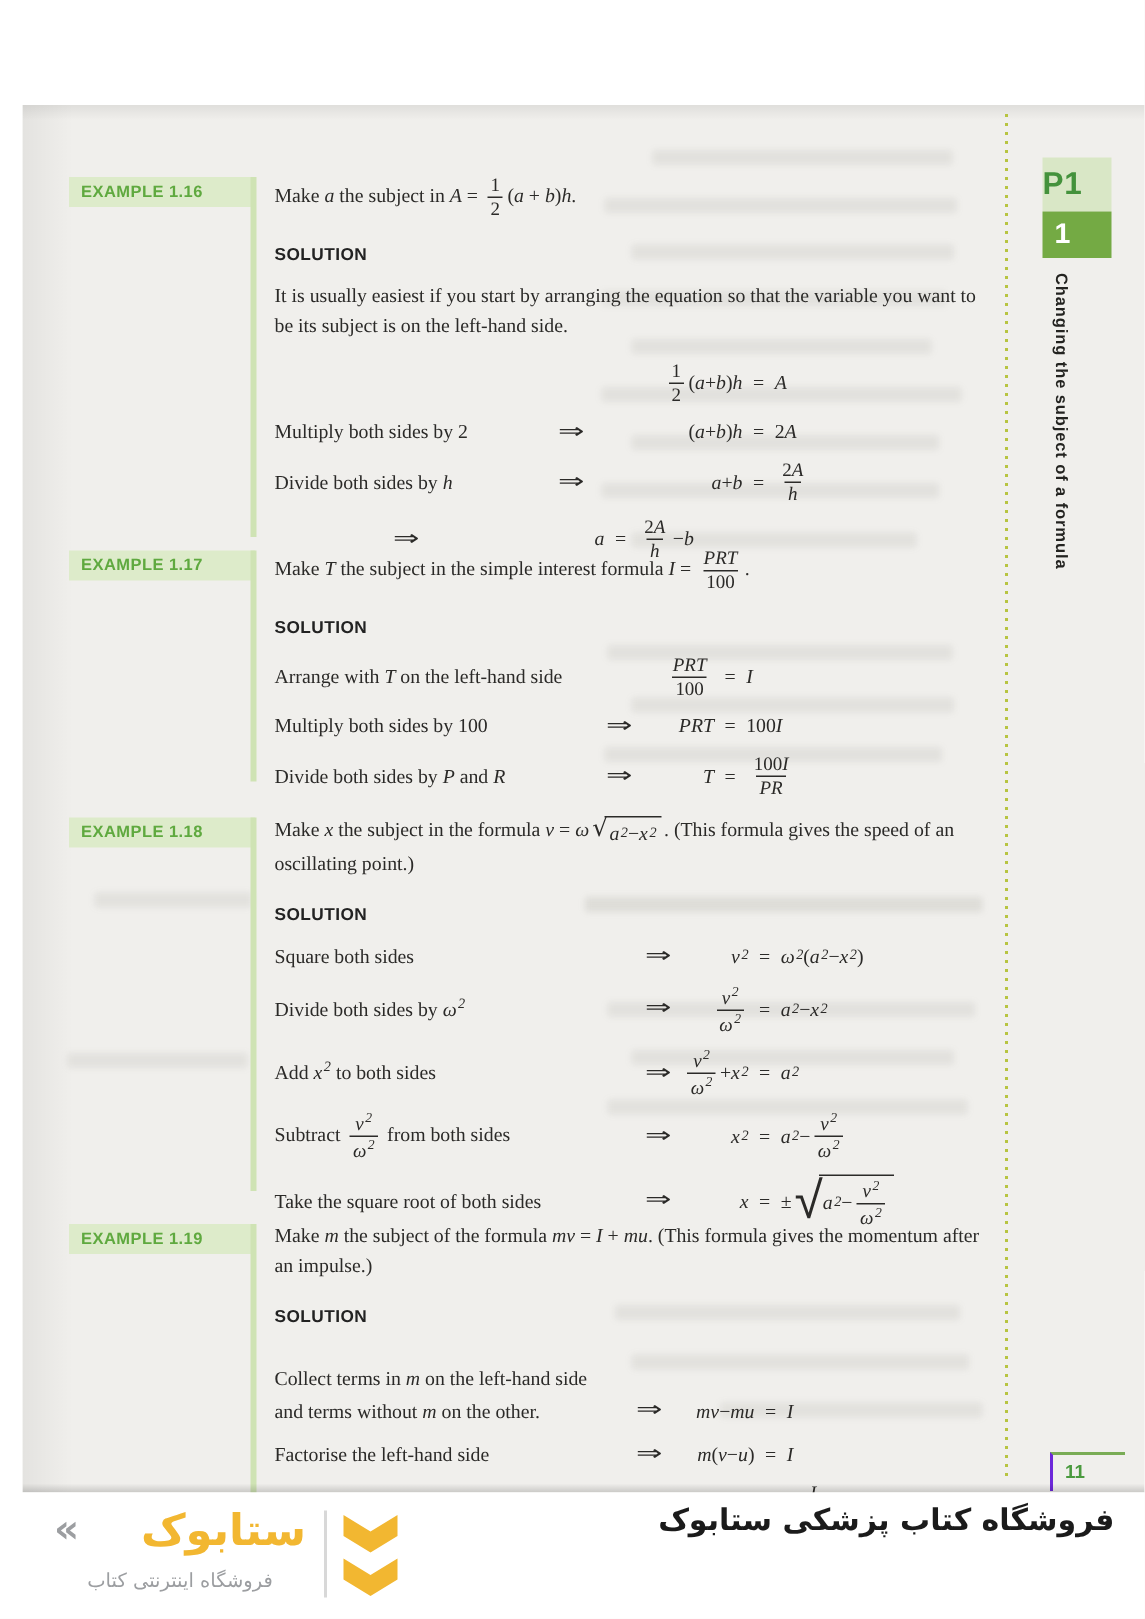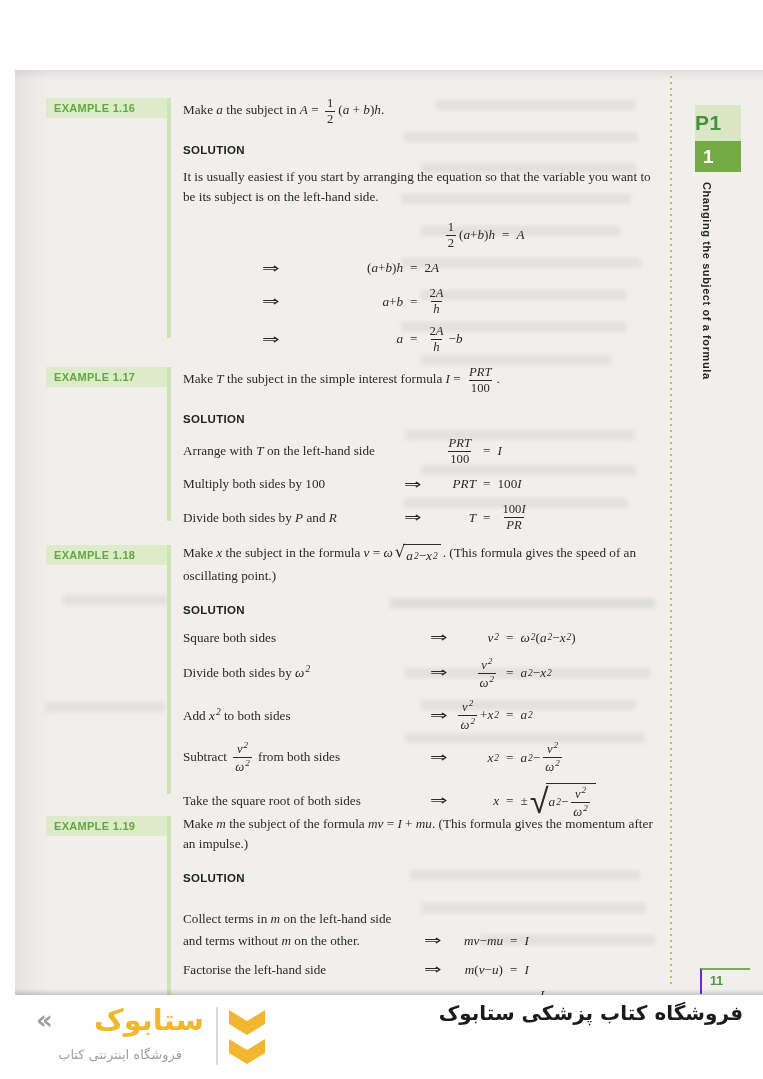--- a/index.html
+++ b/index.html
@@ -110,21 +110,21 @@
   <div class="g" style="left:465px;top:865px;width:175px;"></div>
 
   <div class="dotted"></div>
 
   <div class="p1box">P1</div>
   <div class="ch1box">1</div>
   <div class="sidebar-title">Changing the subject of a formula</div>
   <div class="pagenum">11</div>
 
   <div id="examples">
-      <section class="example ex0" style="top: 26px;">
+      <section class="example ex0" style="top: 46px;">
         <span class="exlabel">EXAMPLE 1.16</span>
         <span class="exbar" style="height: 240px;"></span>
         <div class="excontent">
           <div class="extitle"><span class="rm">Make </span><span class="it">a</span><span class="rm"> the subject in </span><span class="it">A</span><span class="rm"> = </span><span class="frac">
               <span class="num"><span class="rm">1</span></span>
               <span class="den"><span class="rm">2</span></span>
             </span><span class="rm">(</span><span class="it">a</span><span class="rm"> + </span><span class="it">b</span><span class="rm">)</span><span class="it">h</span><span class="rm">.</span></div>
           <div class="sol">SOLUTION</div>
           <p class="intro">It is usually easiest if you start by arranging the equation so that the variable you want to be its subject is on the left-hand side.</p>
           <div class="steps">
@@ -141,36 +141,38 @@
                 <span class="it">b</span>
                 <span class="rm">)</span>
                 <span class="it">h</span>
               </div>
               <div class="seqr">
                 <span class="eq rm">=</span>
                 <span class="it">A</span>
               </div>
             </div>
             <div class="step">
+              <div class="slabel"><span class="rm">Multiply both sides by 2</span></div>
               <div class="sarrow"><span>⇒</span></div>
               <div class="slhs">
                 <span class="rm">(</span>
                 <span class="it">a</span>
                 <span class="rm"> + </span>
                 <span class="it">b</span>
                 <span class="rm">)</span>
                 <span class="it">h</span>
               </div>
               <div class="seqr">
                 <span class="eq rm">=</span>
                 <span class="rm">2</span>
                 <span class="it">A</span>
               </div>
             </div>
             <div class="step">
+              <div class="slabel"><span class="rm">Divide both sides by </span><span class="it">h</span></div>
               <div class="sarrow"><span>⇒</span></div>
               <div class="slhs">
                 <span class="it">a</span>
                 <span class="rm"> + </span>
                 <span class="it">b</span>
               </div>
               <div class="seqr">
                 <span class="eq rm">=</span>
                 <span class="frac">
                   <span class="num"><span class="rm">2</span><span class="it">A</span></span>

